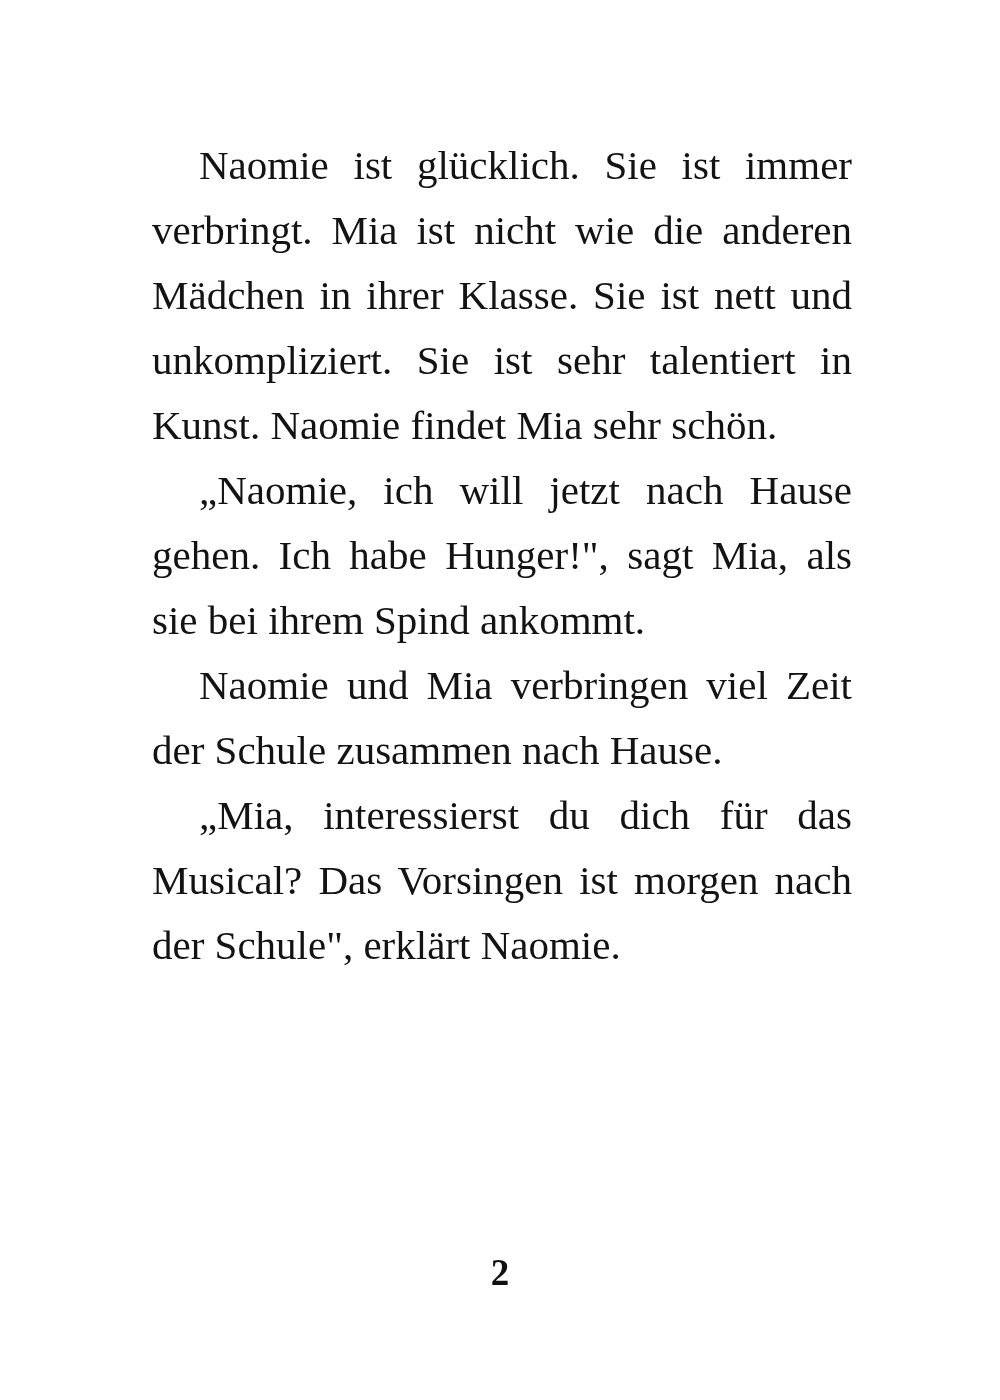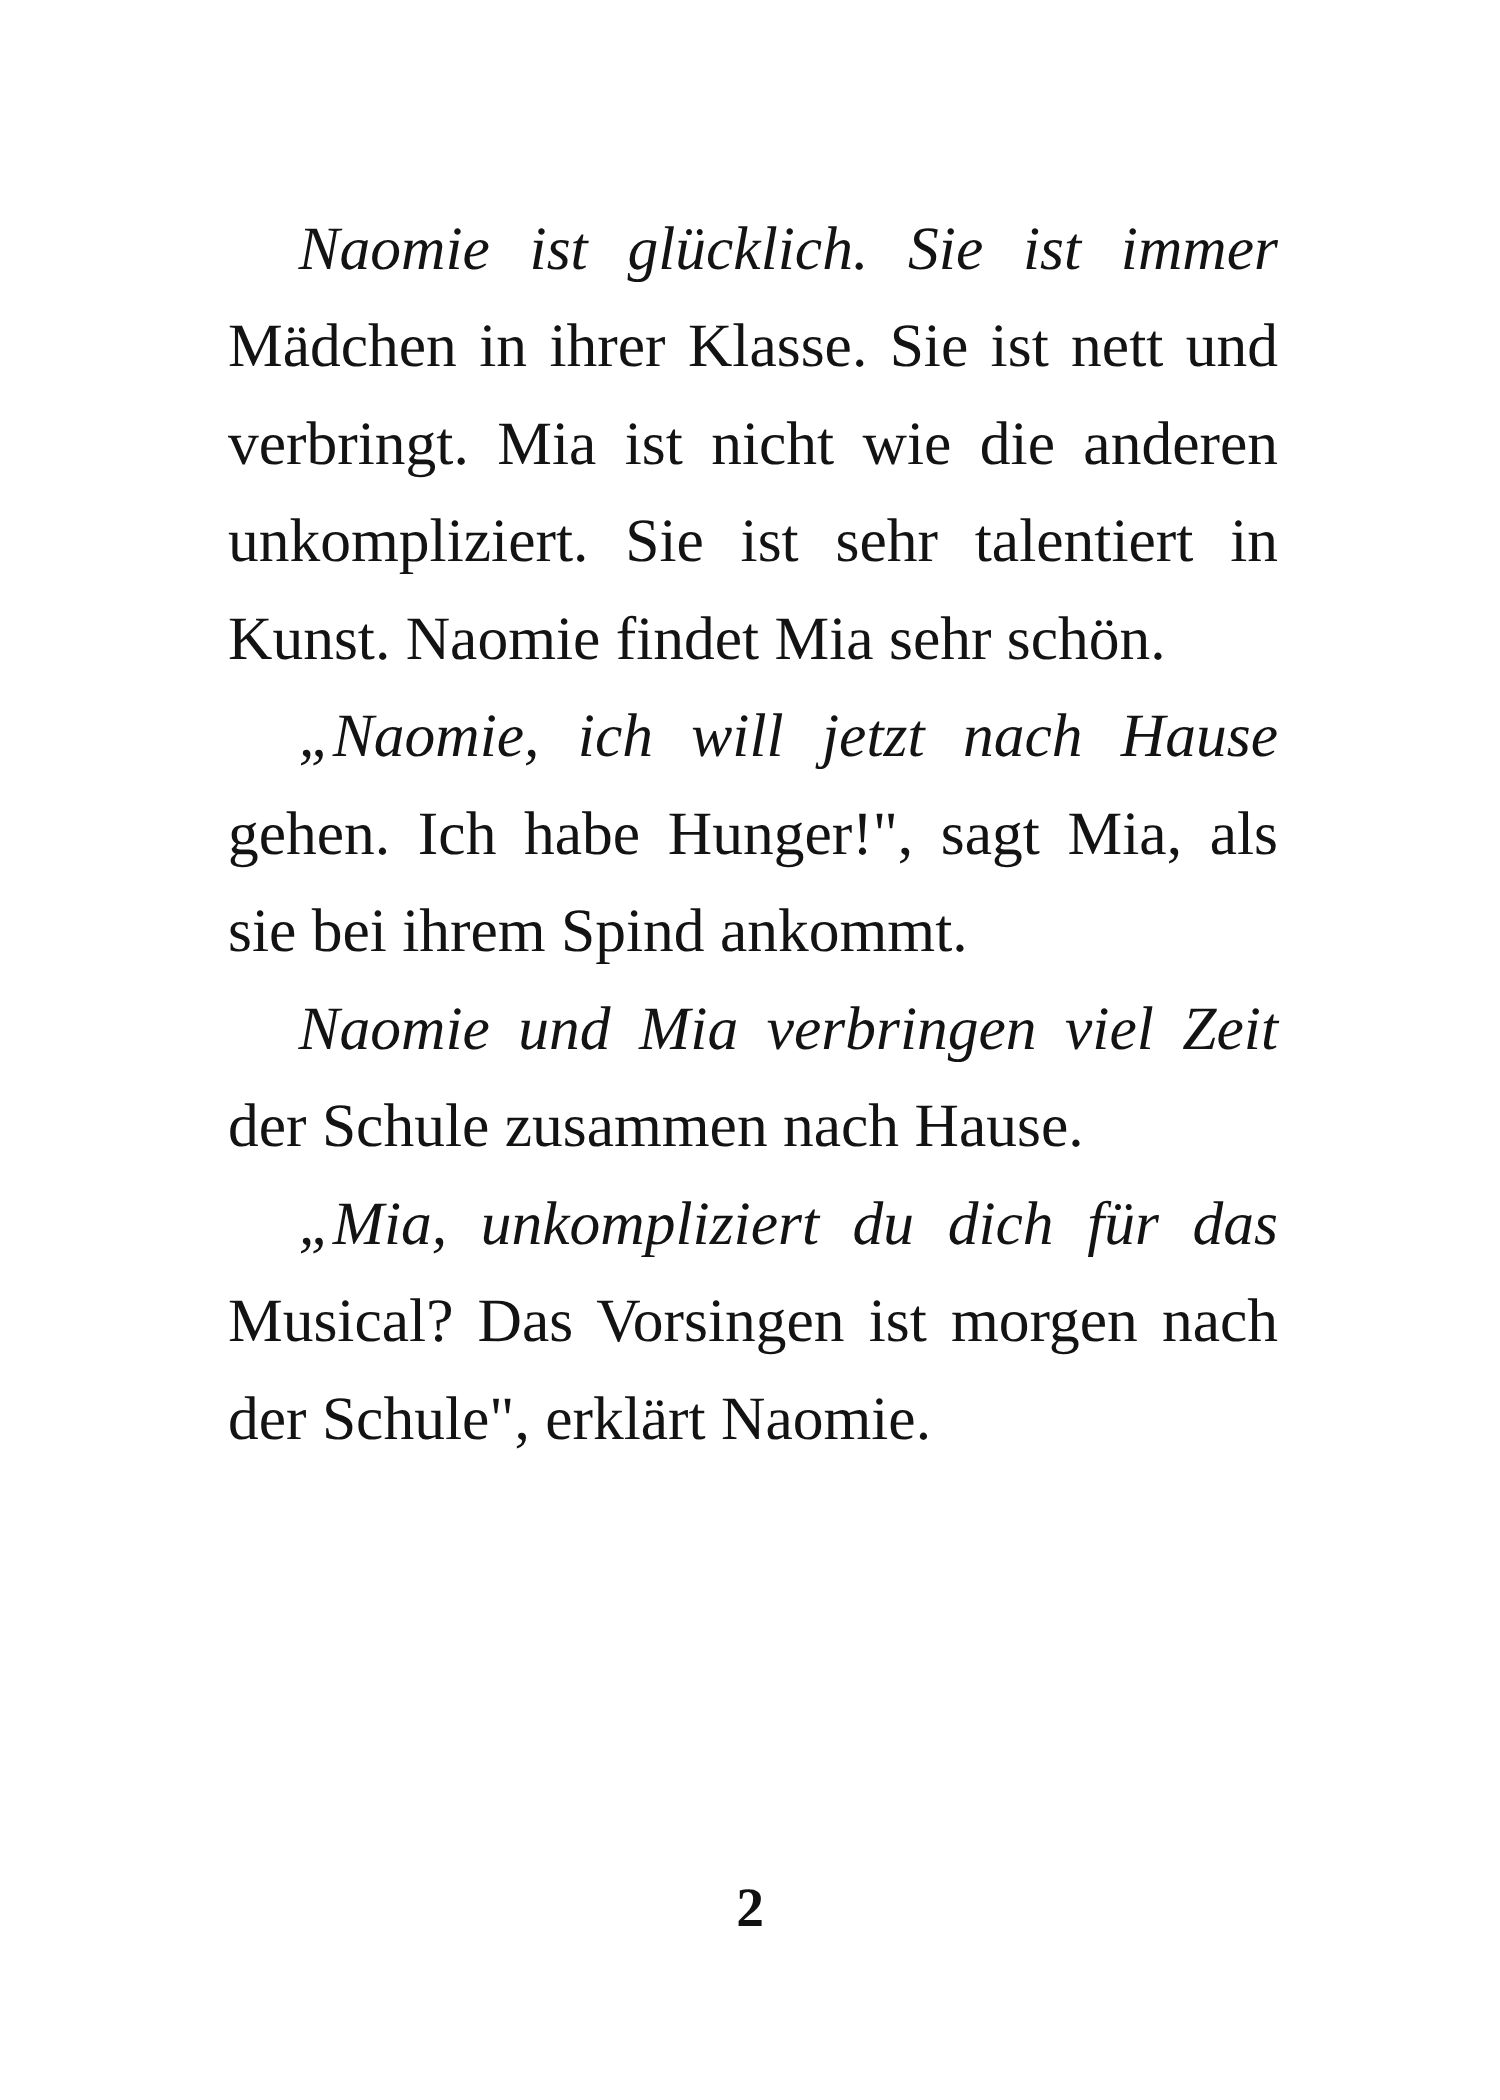--- a/index.html
+++ b/index.html
@@ -24,21 +24,20 @@
   .paragraph {
     margin: 0;
   }
   .line {
     text-align: justify;
     text-align-last: justify;
     white-space: normal;
   }
   .line.first {
     text-indent: 47px;
-    font-style: italic;
   }
   .line.last {
     text-align: right;
     text-align-last: left;
   }
   .page-number {
     position: absolute;
     top: 1252px;
     left: 0;
     width: 100%;
@@ -49,34 +48,34 @@
     color: #111111;
   }
 </style>
 </head>
 <body>
 
 <div class="page">
   <div class="text-block">
       <div class="paragraph">
         <div class="line first">Naomie ist glücklich. Sie ist immer</div>
+        <div class="line">verbringt. Mia ist nicht wie die anderen</div>
         <div class="line">Mädchen in ihrer Klasse. Sie ist nett und</div>
-        <div class="line">verbringt. Mia ist nicht wie die anderen</div>
         <div class="line">unkompliziert. Sie ist sehr talentiert in</div>
         <div class="line last">Kunst. Naomie findet Mia sehr schön.</div>
       </div>
       <div class="paragraph">
         <div class="line first">„Naomie, ich will jetzt nach Hause</div>
         <div class="line">gehen. Ich habe Hunger!", sagt Mia, als</div>
         <div class="line last">sie bei ihrem Spind ankommt.</div>
       </div>
       <div class="paragraph">
         <div class="line first">Naomie und Mia verbringen viel Zeit</div>
         <div class="line last">der Schule zusammen nach Hause.</div>
       </div>
       <div class="paragraph">
-        <div class="line first">„Mia, unkompliziert du dich für das</div>
+        <div class="line first">„Mia, interessierst du dich für das</div>
         <div class="line">Musical? Das Vorsingen ist morgen nach</div>
         <div class="line last">der Schule", erklärt Naomie.</div>
       </div>
     </div>
   <div class="page-number">2</div>
 </div>
 
 </body></html>

